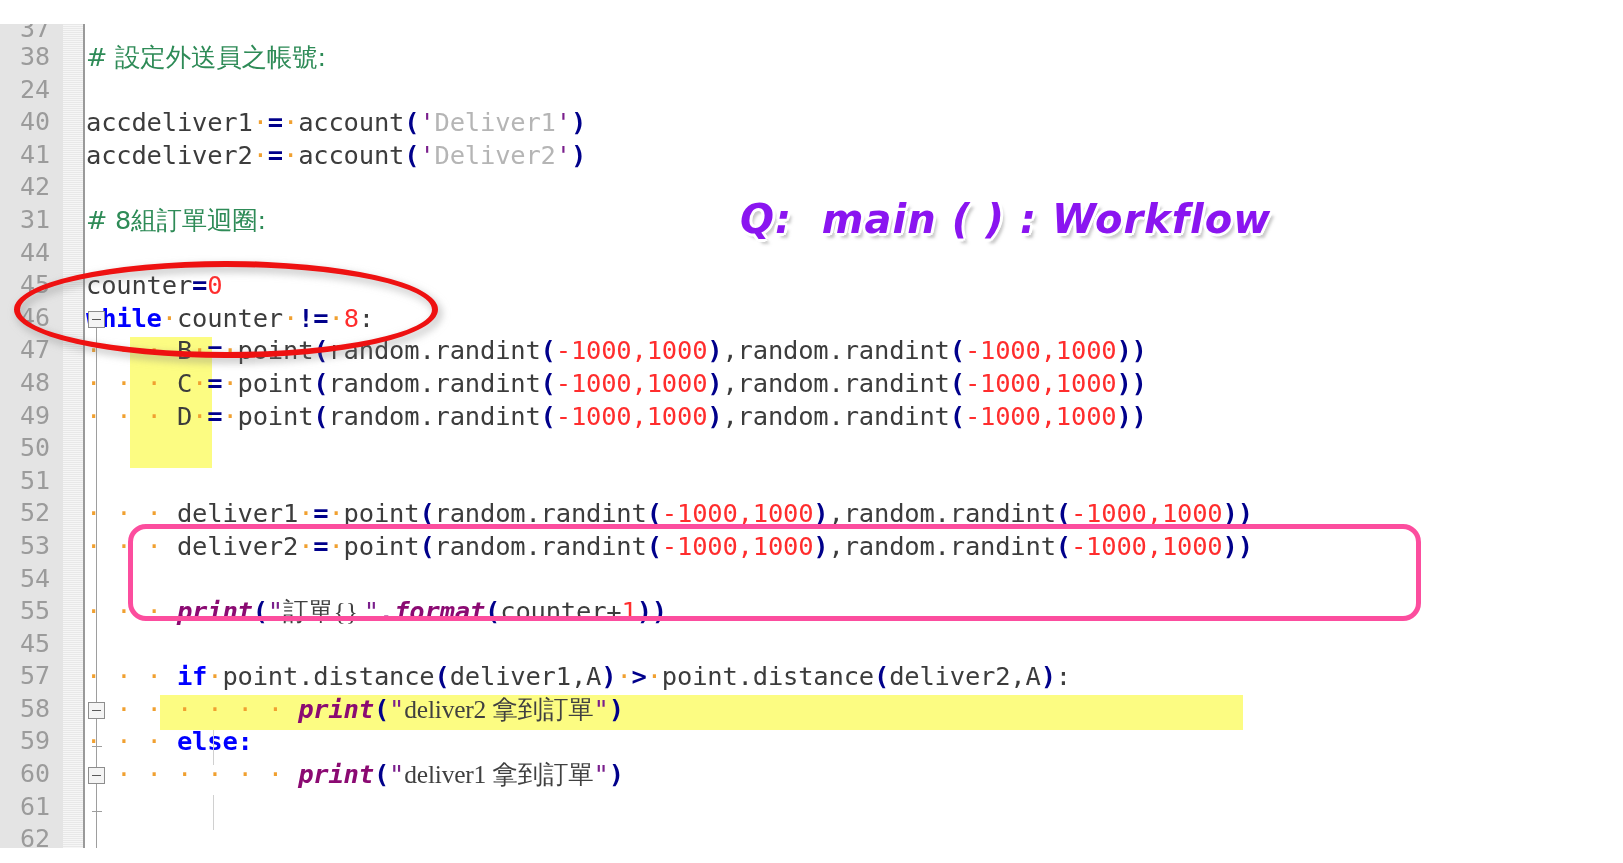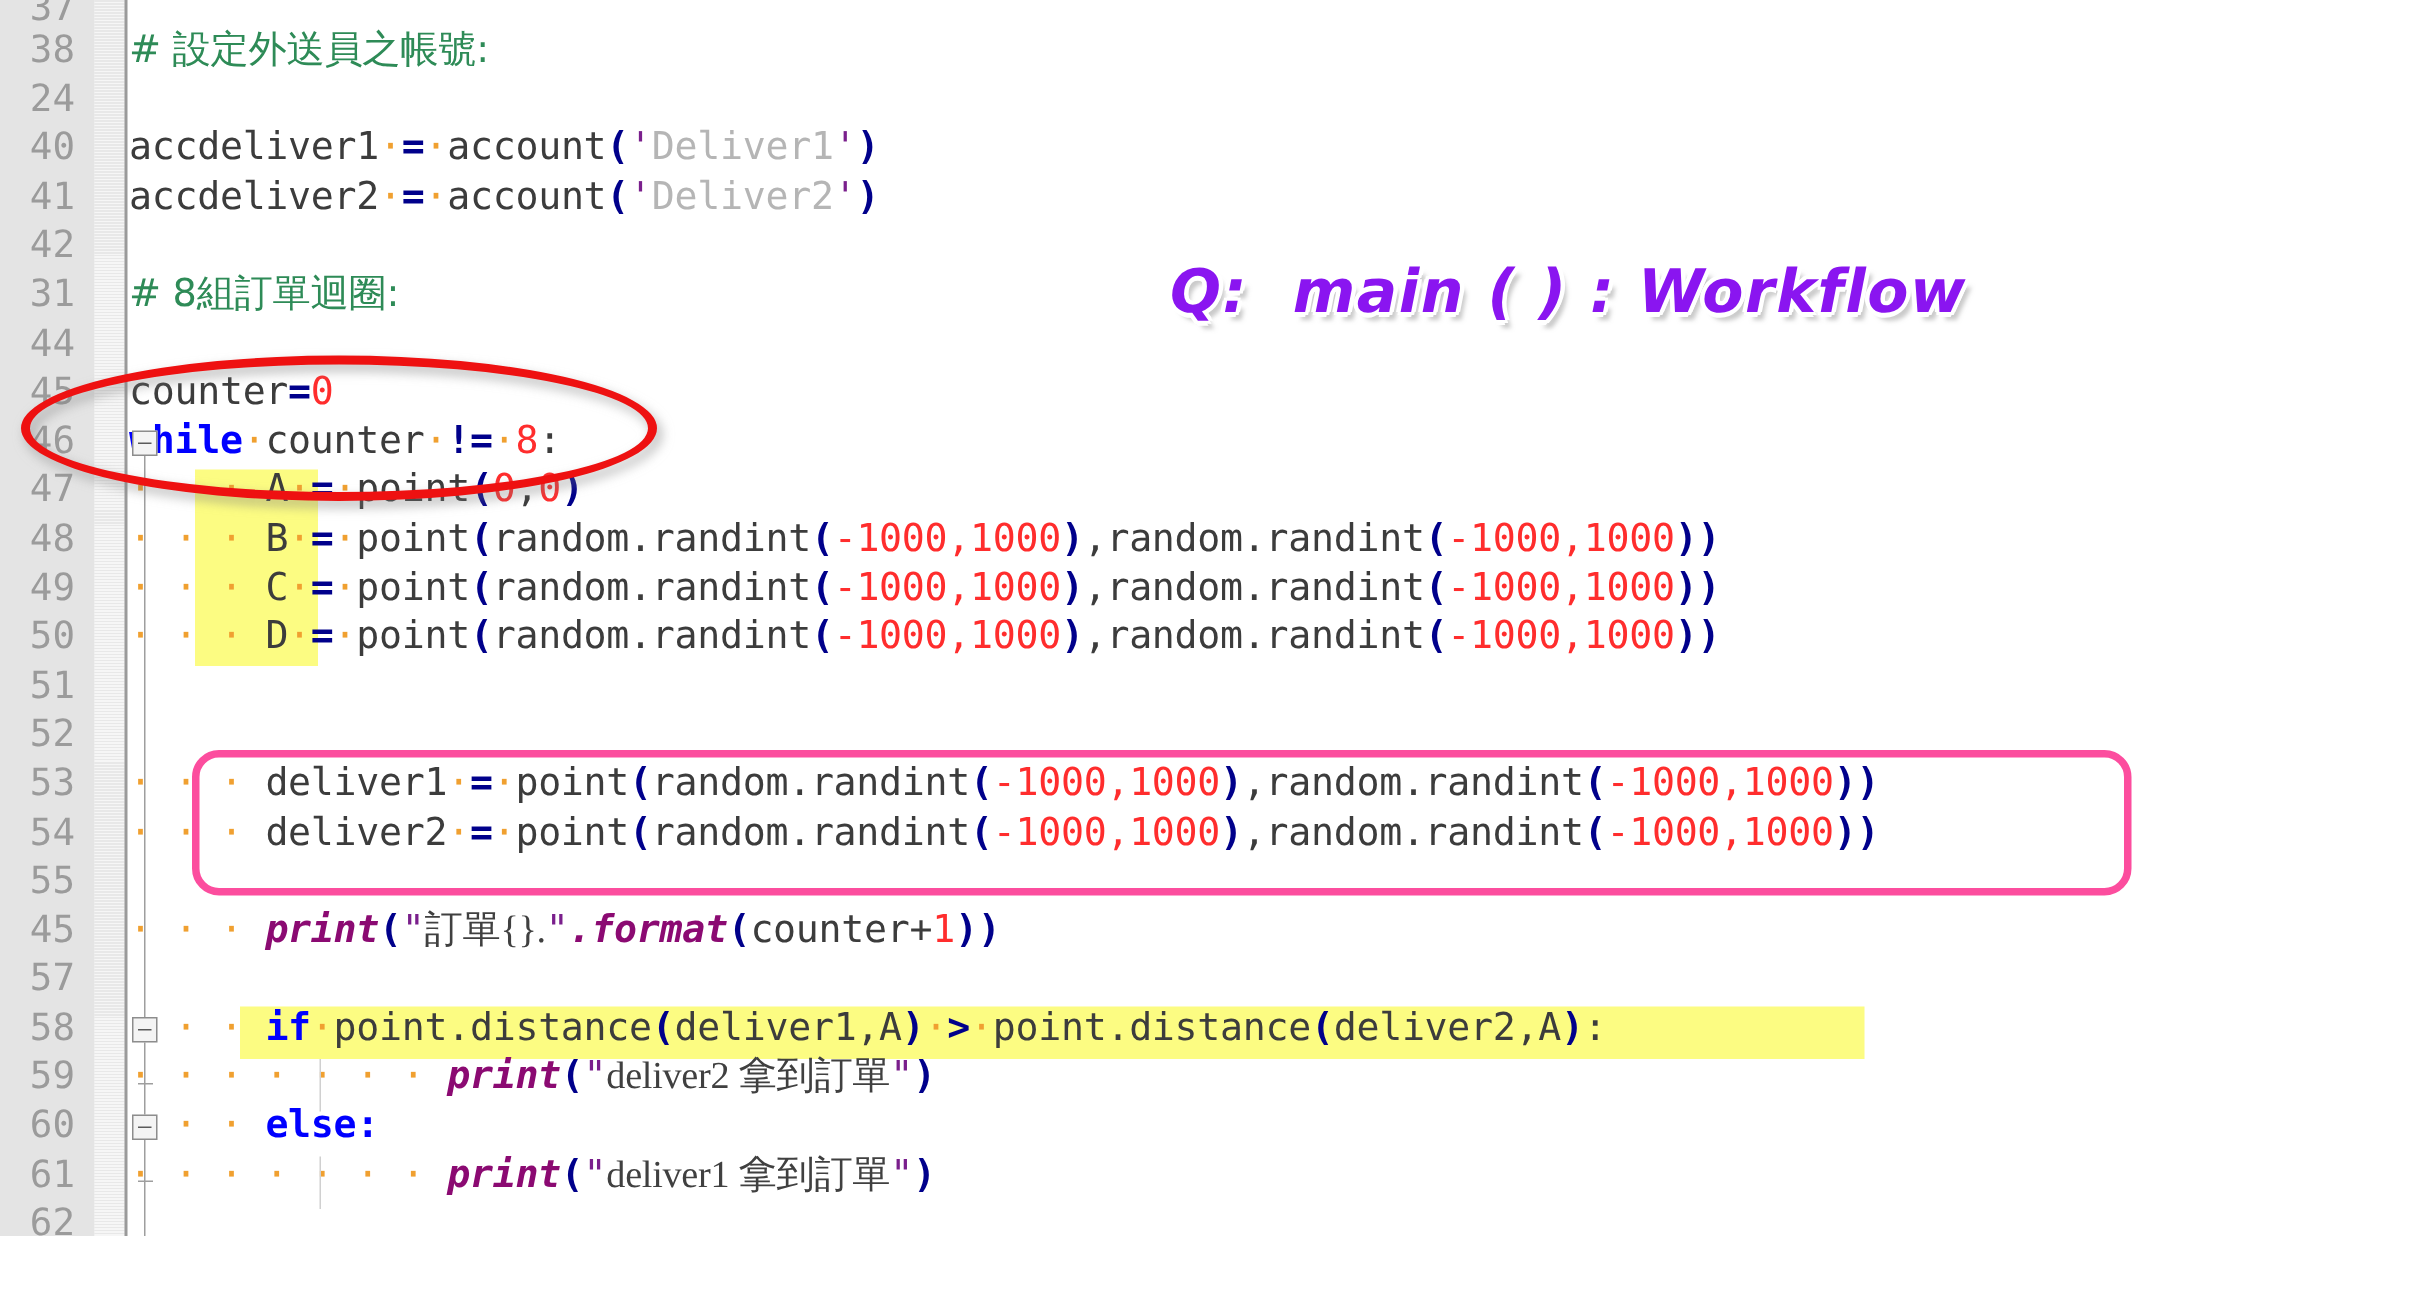--- a/index.html
+++ b/index.html
@@ -14,20 +14,21 @@
     overflow: hidden;
     font-family: "DejaVu Sans Mono", "Liberation Mono", monospace;
   }
 
   .editor {
     position: relative;
     width: 1623px;
     height: 824px;
     background: #ffffff;
     overflow: hidden;
+    margin-top: 24px;
   }
 
   
   .gutter {
     position: absolute;
     left: 0; top: 0;
     width: 63px;
     height: 863px;
     background: #e4e4e4;
     z-index: 2;
@@ -242,21 +243,20 @@
     <div class="line"></div>
 
     <div class="line"><span class="cjkcm"># 8組訂單迴圈:</span></div>
 
     <div class="line"></div>
 
     <div class="line"><span class="plain">counter</span><span class="op">=</span><span class="num">0</span></div>
 
     <div class="line"><span class="kw">while</span><span class="ws">·</span><span class="plain">counter</span><span class="ws">·</span><span class="op">!=</span><span class="ws">·</span><span class="num">8</span><span class="plain">:</span></div>
 
-    <div class="line"><span class="ws">·&nbsp;·&nbsp;·&nbsp;</span><span class="plain">A</span><span class="ws">·</span><span class="op">=</span><span class="ws">·</span><span class="plain">point</span><span class="par">(</span><span class="num">0</span><span class="plain">,</span><span class="num">0</span><span class="par">)</span></div>
 
     <div class="line"><span class="ws">·&nbsp;·&nbsp;·&nbsp;</span><span class="plain">B</span><span class="ws">·</span><span class="op">=</span><span class="ws">·</span><span class="plain">point</span><span class="par">(</span><span class="plain">random.randint</span><span class="par">(</span><span class="num">-1000</span><span class="num">,</span><span class="num">1000</span><span class="par">)</span><span class="plain">,</span><span class="plain">random.randint</span><span class="par">(</span><span class="num">-1000</span><span class="num">,</span><span class="num">1000</span><span class="par">))</span></div>
 
     <div class="line"><span class="ws">·&nbsp;·&nbsp;·&nbsp;</span><span class="plain">C</span><span class="ws">·</span><span class="op">=</span><span class="ws">·</span><span class="plain">point</span><span class="par">(</span><span class="plain">random.randint</span><span class="par">(</span><span class="num">-1000</span><span class="num">,</span><span class="num">1000</span><span class="par">)</span><span class="plain">,</span><span class="plain">random.randint</span><span class="par">(</span><span class="num">-1000</span><span class="num">,</span><span class="num">1000</span><span class="par">))</span></div>
 
     <div class="line"><span class="ws">·&nbsp;·&nbsp;·&nbsp;</span><span class="plain">D</span><span class="ws">·</span><span class="op">=</span><span class="ws">·</span><span class="plain">point</span><span class="par">(</span><span class="plain">random.randint</span><span class="par">(</span><span class="num">-1000</span><span class="num">,</span><span class="num">1000</span><span class="par">)</span><span class="plain">,</span><span class="plain">random.randint</span><span class="par">(</span><span class="num">-1000</span><span class="num">,</span><span class="num">1000</span><span class="par">))</span></div>
 
     <div class="line"></div>
     <div class="line"></div>
 
@@ -278,15 +278,15 @@
 
     <div class="line"><span class="ws">·&nbsp;·&nbsp;·&nbsp;·&nbsp;·&nbsp;·&nbsp;·&nbsp;</span><span class="fn">print</span><span class="par">(</span><span class="quo">"</span><span class="cjkstr">deliver1 拿到訂單</span><span class="quo">"</span><span class="par">)</span></div>
 
     <div class="line"></div>
   </div>
 
   <div class="ellipse" style="left:14px; top:237px; width:424px; height:97px;"></div>
 
   <div class="pinkbox" style="left:128px; top:500px; width:1293px; height:97px;"></div>
 
-  <div class="qlabel" style="left:780px; top:172px;text-align:right;">Q:  main ( ) : Workflow</div>
+  <div class="qlabel" style="left:740px; top:172px;text-align:right;">Q:  main ( ) : Workflow</div>
 
 </div>
 
 </body></html>

